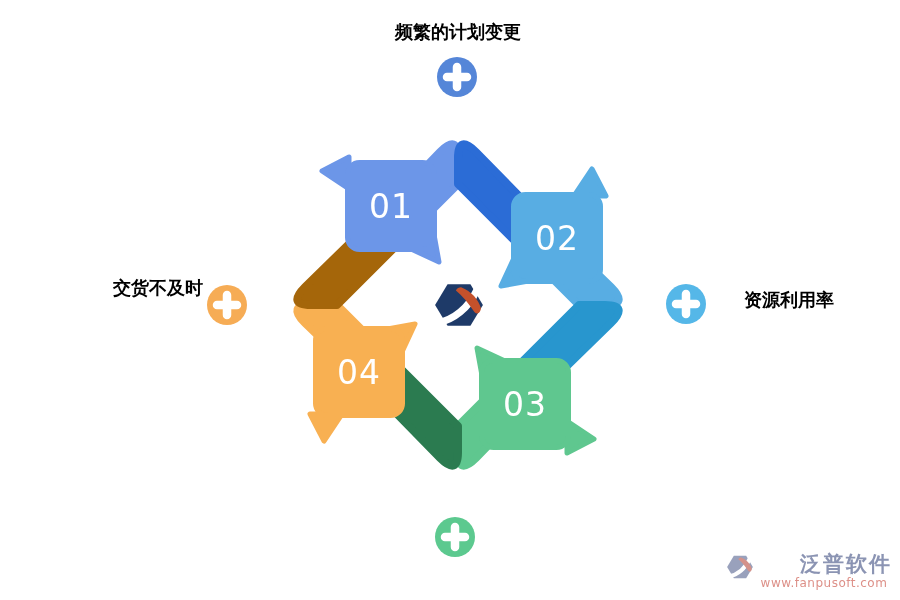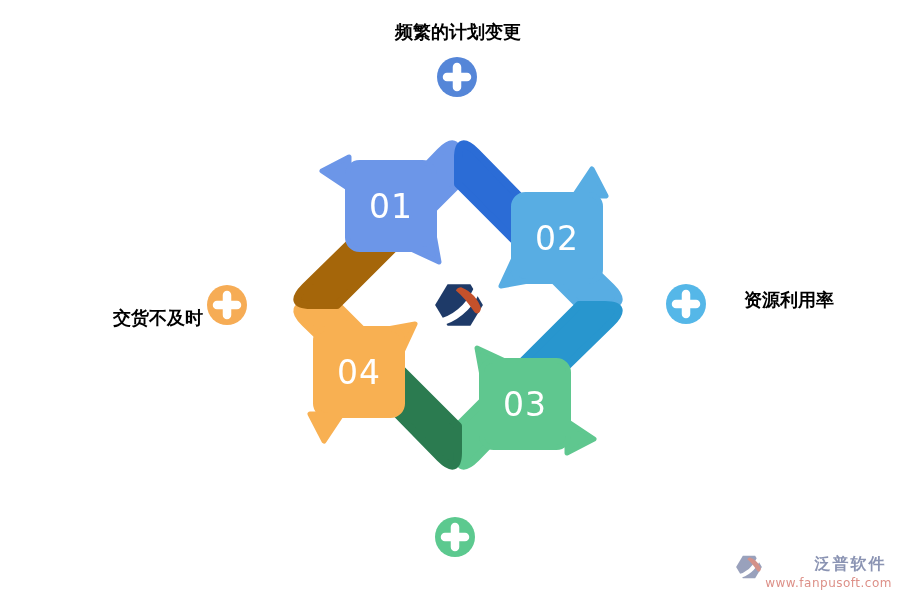--- a/index.html
+++ b/index.html
@@ -2,32 +2,32 @@
 <html><head>
 <meta charset="utf-8">
 <style>
   html,body{margin:0;padding:0;background:#fff;}
   .stage{position:relative;width:900px;height:600px;background:#ffffff;overflow:hidden;
          font-family:"DejaVu Sans","Liberation Sans",sans-serif;}
   .diagram-svg{position:absolute;left:0;top:0;}
   .label{position:absolute;font-weight:bold;color:#000000;font-size:18px;line-height:31px;white-space:nowrap;}
   .label-top{left:458px;top:16px;transform:translateX(-50%);}
   .label-right{left:789px;top:284px;transform:translateX(-50%);text-align:center;white-space:normal;width:190px;}
-  .label-left{left:203px;top:302px;transform:translateX(-100%);text-align:right;}
+  .label-left{left:203px;top:272px;transform:translateX(-100%);text-align:right;}
   .label-bottom{left:456px;top:561px;transform:translateX(-50%);}
   .plus-badge{position:absolute;width:42px;height:42px;}
   .badge-top{left:436px;top:56px;}
   .badge-right{left:665px;top:283px;}
   .badge-left{left:206px;top:284px;}
   .badge-bottom{left:434px;top:516px;}
   .center-logo{position:absolute;left:433px;top:281px;}
   .watermark{position:absolute;right:8px;bottom:10px;display:flex;align-items:flex-start;}
   .wm-glyph{margin-top:2px;margin-right:2px;}
   .wm-col{display:flex;flex-direction:column;align-items:center;}
-  .wm-brand{font-size:16px;font-weight:bold;color:#8B94B3;letter-spacing:2px;line-height:24px;margin-left:44px;}
+  .wm-brand{font-size:21px;font-weight:bold;color:#8B94B3;letter-spacing:2px;line-height:24px;margin-left:44px;}
   .wm-url{font-size:12px;font-weight:normal;color:#DD9088;letter-spacing:0.5px;line-height:14px;}
   .step-num{font-size:33px;letter-spacing:1px;fill:#ffffff;
             font-family:"DejaVu Sans","Liberation Sans",sans-serif;}
 </style>
 </head>
 <body>
 
 <div class="stage">
 
   <svg class="diagram-svg" width="900" height="600" viewBox="0 0 900 600">

